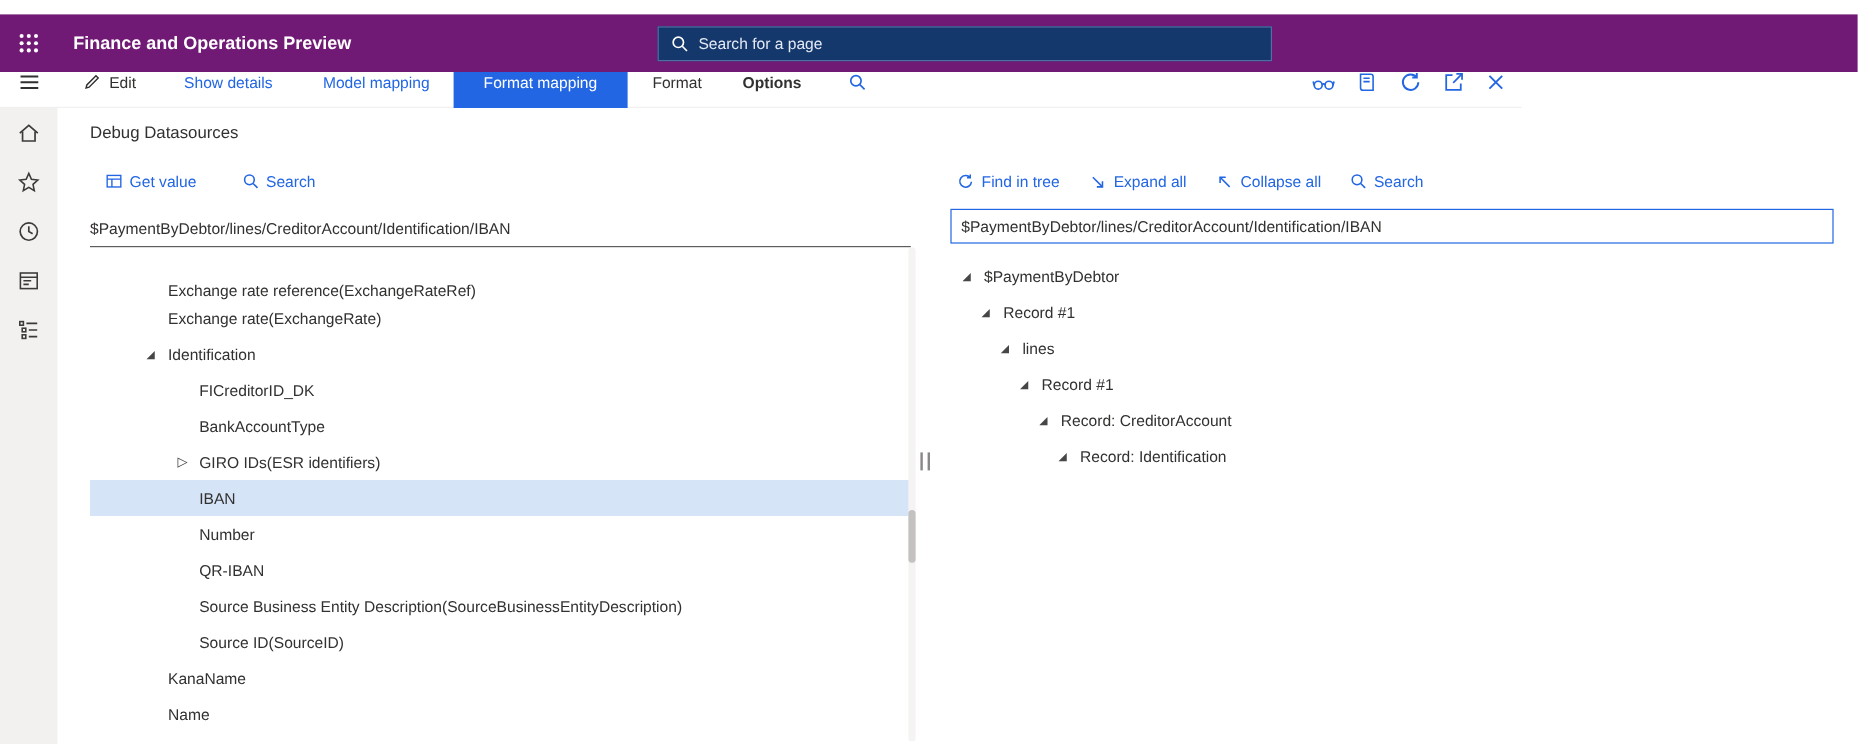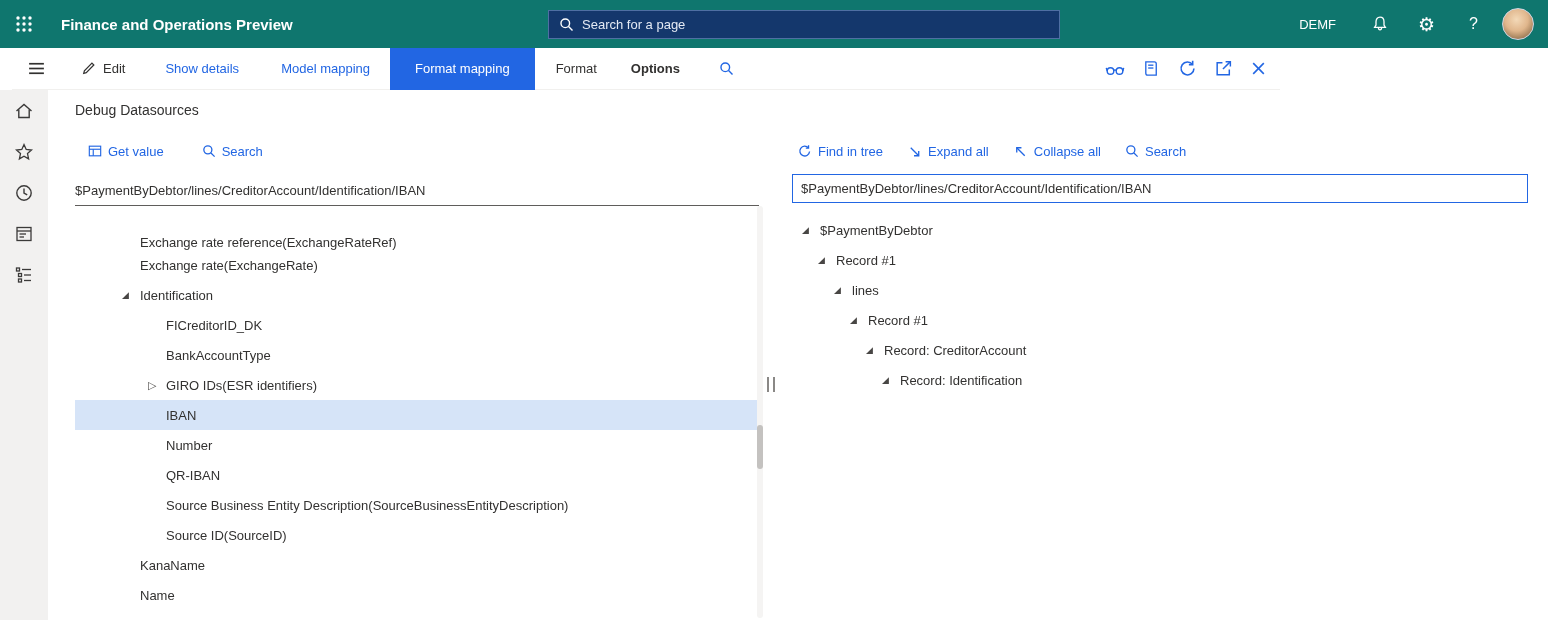--- a/index.html
+++ b/index.html
@@ -1,41 +1,41 @@
 <!DOCTYPE html>
 <html><head>
 <meta charset="utf-8">
 <title>Finance and Operations Preview</title>
 <style>
   * { margin:0; padding:0; box-sizing:border-box; }
   html,body { width:1548px; height:620px; overflow:hidden; background:#fff;
               font-family:"Liberation Sans", sans-serif; }
 
   
-  .topbar { position:absolute; top:0; left:0; width:1548px; height:48px;
-            background:#0f766e; color:#fff; display:flex; align-items:center; z-index:5; }
+  .topbar { position:absolute; top:12px; left:0; width:1548px; height:48px;
+            background:#701a75; color:#fff; display:flex; align-items:center; z-index:5; }
   .waffle-btn { width:48px; height:48px; display:flex; align-items:center; justify-content:center; cursor:pointer; }
   .app-title { font-size:15px; font-weight:700; margin-left:13px; white-space:nowrap; }
   .nav-search { position:absolute; left:548px; top:10px; width:512px; height:29px;
                 background:#14376c; border:1px solid #4f6fa3; display:flex; align-items:center;
                 padding:0 10px; gap:8px; }
   .nav-search input { flex:1; background:transparent; border:0; outline:none; color:#fff;
                       font-size:13px; font-family:inherit; }
   .nav-search input::placeholder { color:#e4eaf4; opacity:1; }
   .topbar-right { margin-left:auto; display:flex; align-items:center; height:100%; }
   .tb-company { font-size:13px; padding:0 20px; height:100%; display:flex; align-items:center; cursor:pointer; }
   .tb-icon-btn { width:47px; height:100%; display:flex; align-items:center; justify-content:center; cursor:pointer; }
   .gear-glyph { font-size:19px; line-height:1; }
   .help-glyph { font-size:16px; }
   .avatar { width:32px; height:32px; border-radius:50%; margin:0 14px 0 5px; cursor:pointer;
             background:radial-gradient(circle at 45% 35%, #f3d9b8 0%, #e0b68c 45%, #9c7a55 78%, #6f5638 100%);
             border:1px solid #cfd6e4; }
 
   
-  .actionpane { position:absolute; top:48px; left:12px; width:1268px; height:42px; background:#fff;
+  .actionpane { position:absolute; top:48px; left:0; width:1268px; height:42px; background:#fff;
                 display:flex; align-items:center; border-bottom:1px solid #f1f0ee; z-index:4; }
   .ap-hamburger { width:48px; display:flex; justify-content:center; color:#323130; cursor:pointer; }
   .ap-item { display:flex; align-items:center; gap:7px; font-size:13px; color:#323130;
              cursor:pointer; white-space:nowrap; }
   .ap-link { color:#2266e3; }
   .ap-edit { margin-left:21px; }
   .ap-show-details { margin-left:40px; }
   .ap-model-mapping { margin-left:42px; }
   .ap-tab-active { margin-left:20px; height:42px; padding:0 25px; background:#2266e3; color:#fff;
                    display:flex; align-items:center; font-size:13px; cursor:pointer; }
@@ -107,36 +107,20 @@
   <div class="app-title">Finance and Operations Preview</div>
 
   <div class="nav-search">
     <svg width="15" height="15" viewBox="0 0 16 16" fill="none" stroke="#fff" stroke-width="1.5">
       <circle cx="6.7" cy="6.7" r="4.6"></circle>
         <line x1="10.2" y1="10.2" x2="14.4" y2="14.4"></line>
     </svg>
     <input placeholder="Search for a page" style="">
   </div>
 
-  <div class="topbar-right">
-    <div class="tb-company">DEMF</div>
-    <div class="tb-icon-btn">
-      <svg width="18" height="18" viewBox="0 0 18 18" fill="none" stroke="#fff" stroke-width="1.3">
-        <path d="M9 2.2 C6.4 2.2 5 4.2 5 6.8 L5 10 L3.6 12.4 L14.4 12.4 L13 10 L13 6.8 C13 4.2 11.6 2.2 9 2.2 Z"></path>
-        <path d="M7.4 12.6 C7.4 14 8 14.8 9 14.8 C10 14.8 10.6 14 10.6 12.6"></path>
-      </svg>
-    </div>
-    <div class="tb-icon-btn">
-      <span class="gear-glyph">⚙</span>
-    </div>
-    <div class="tb-icon-btn">
-      <span class="help-glyph">?</span>
-    </div>
-    <div class="avatar"></div>
-  </div>
 </header>
 
 <nav class="actionpane">
   <div class="ap-hamburger">
     <svg width="19" height="19" viewBox="0 0 18 18" stroke="currentColor" stroke-width="1.6">
       <line x1="2" y1="4.5" x2="16" y2="4.5"></line>
         <line x1="2" y1="9" x2="16" y2="9"></line>
         <line x1="2" y1="13.5" x2="16" y2="13.5"></line>
     </svg>
   </div>

